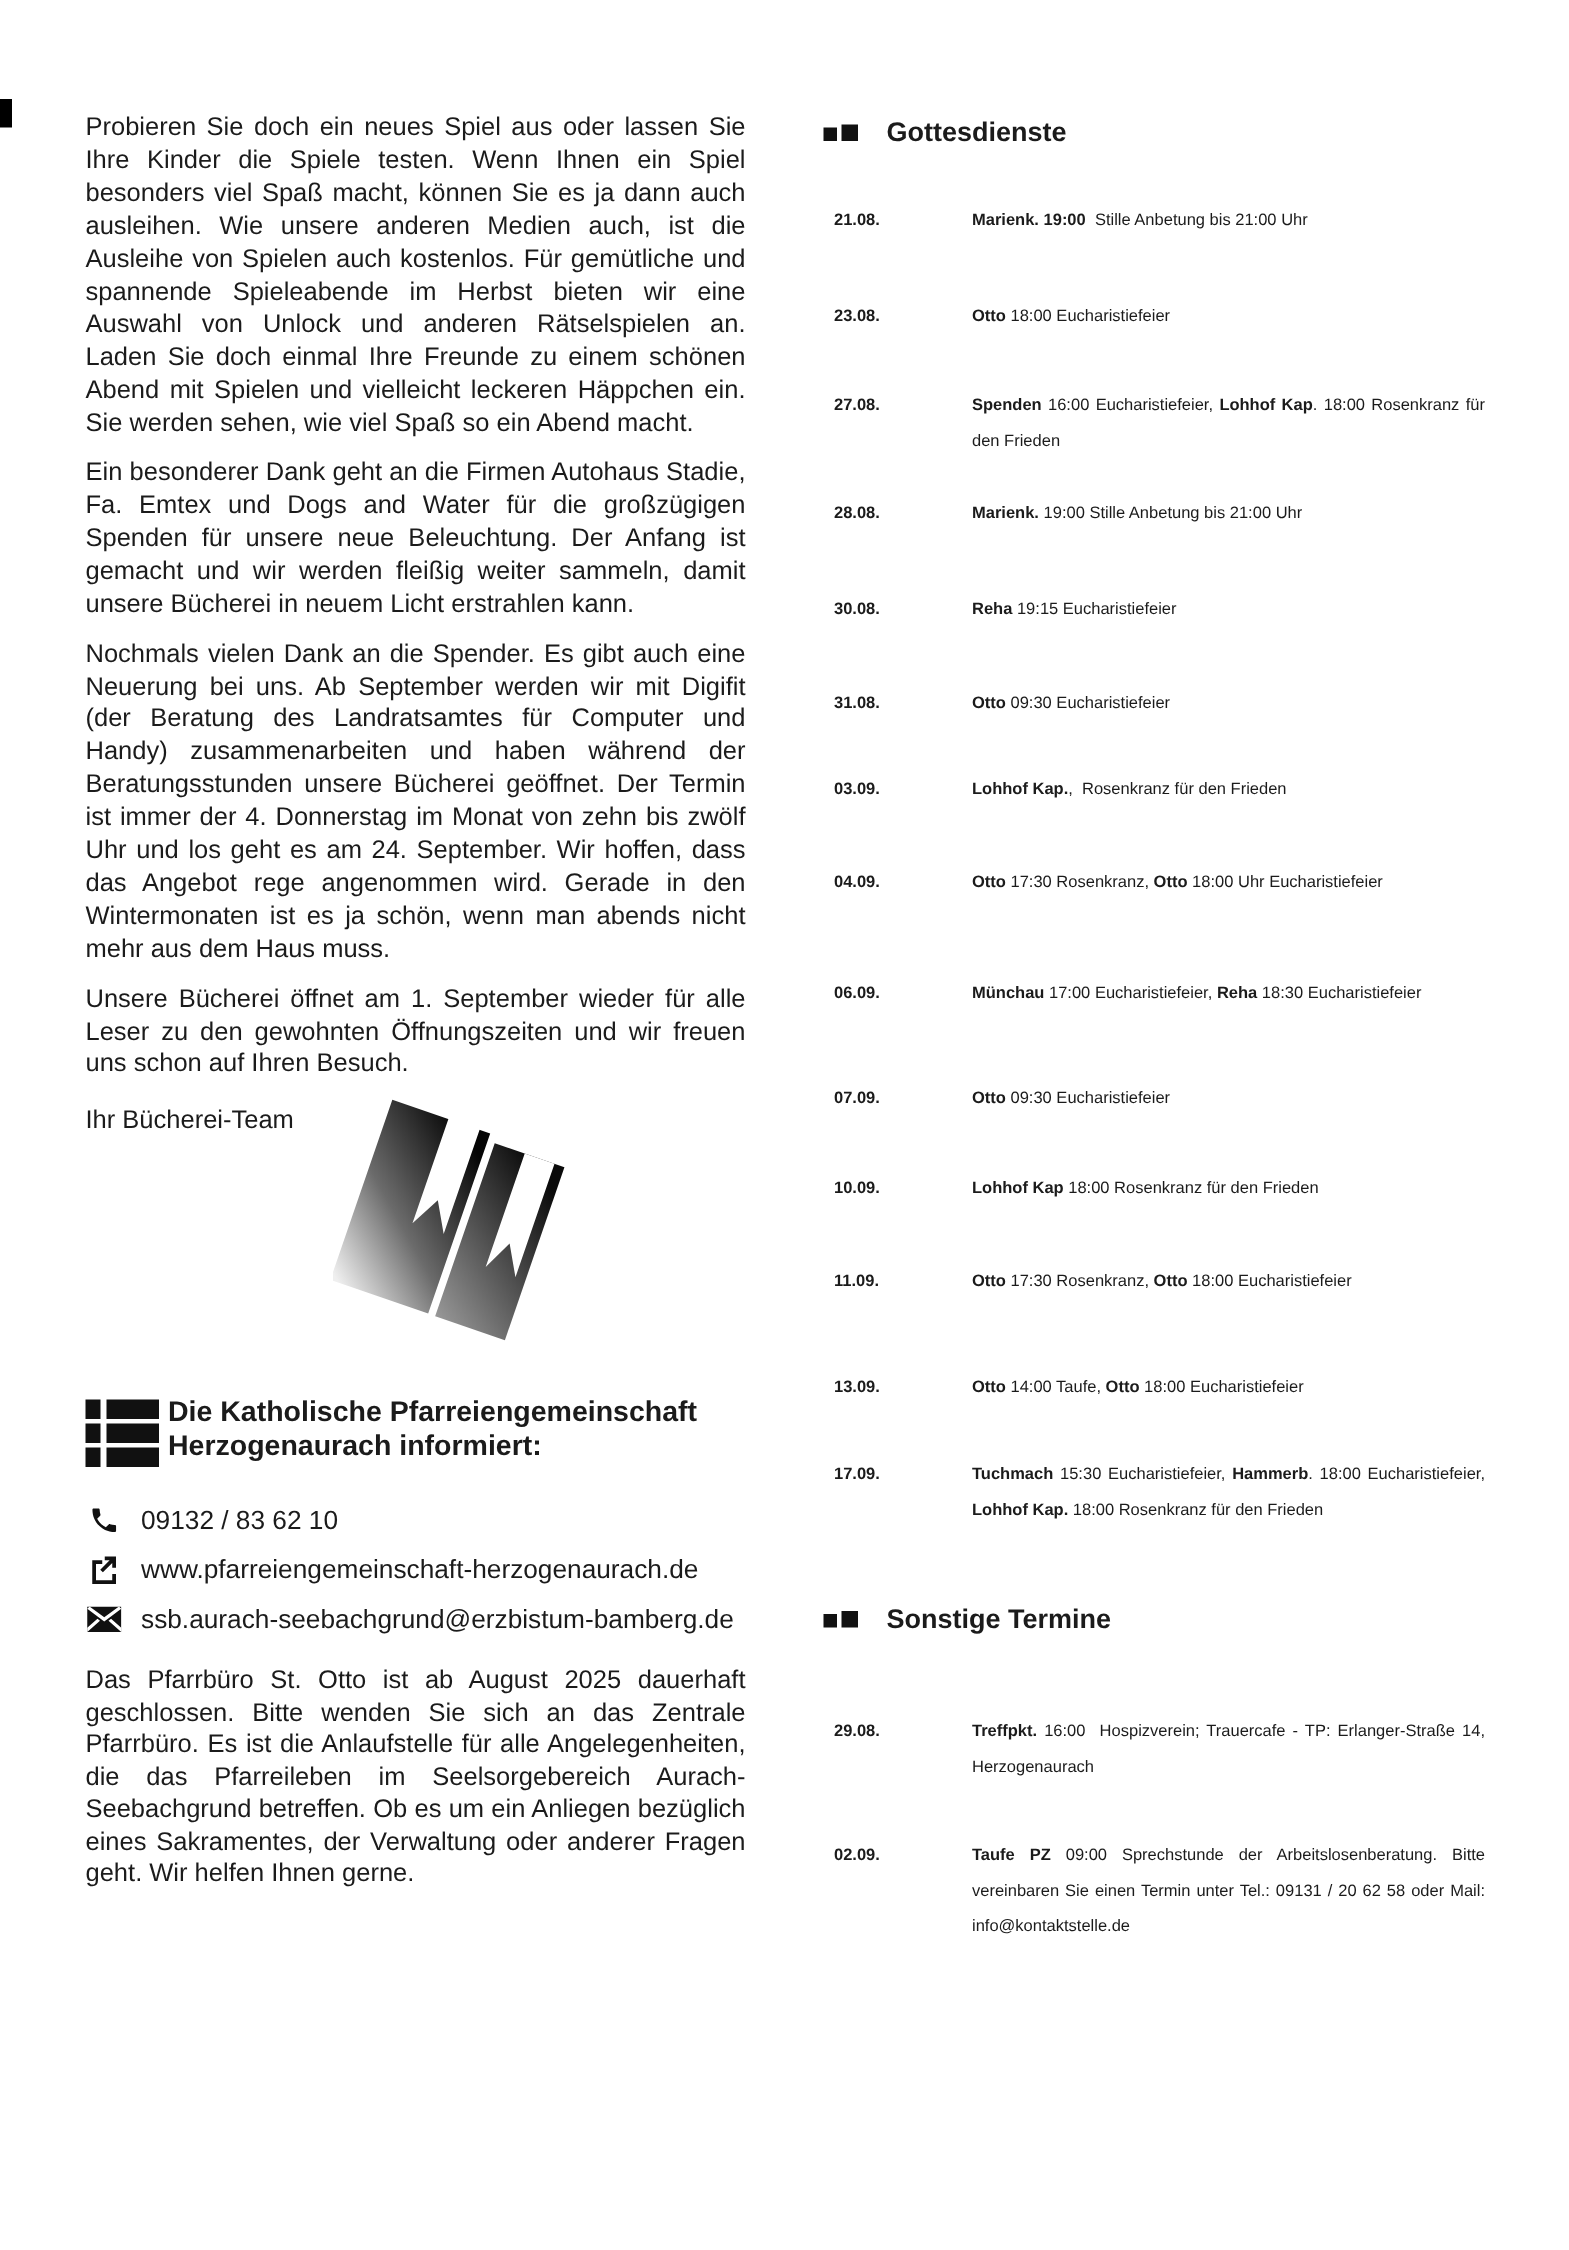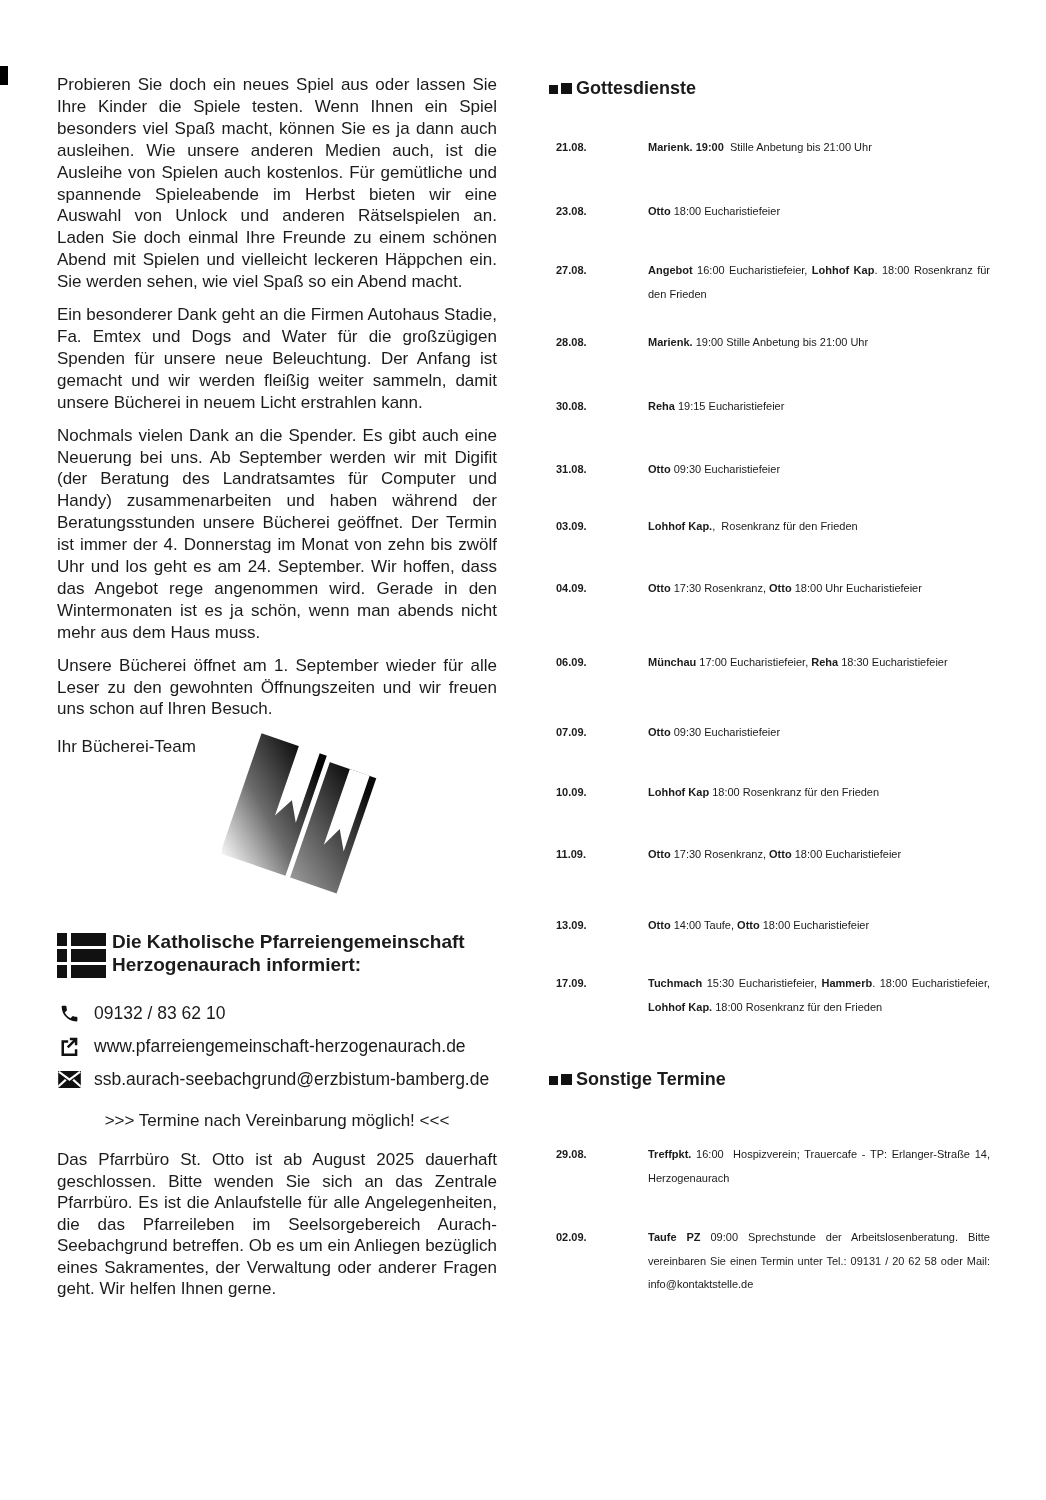--- a/index.html
+++ b/index.html
@@ -22,21 +22,21 @@
   .list-icon .sq1{width:10px;height:13px;background:#111;}
   .list-icon .bar{width:35px;height:13px;background:#111;}
   .info-title{font-size:19px;font-weight:bold;line-height:23px;}
   .contacts{margin-top:20px;}
   .contact{display:flex;align-items:center;gap:13px;margin-bottom:9px;font-size:17.5px;height:24px;}
   .cicon{flex:none;width:24px;display:flex;justify-content:center;}
   .note{margin-top:20px;text-align:center;font-size:17px;}
   .closing{margin-top:18px;font-size:17px;font-weight:normal;line-height:21.5px;text-align:justify;}
 
   
-  .sec-head{position:absolute;left:549px;display:flex;align-items:center;gap:4px;
+  .sec-head{position:absolute;left:549px;display:flex;align-items:center;gap:19px;
             font-size:18px;font-weight:bold;}
   .marker{display:flex;align-items:flex-end;gap:3px;}
   .marker .m1{width:9px;height:9px;background:#111;}
   .marker .m2{width:11px;height:11px;background:#111;}
   .entry{position:absolute;left:556px;width:436px;display:flex;font-size:11px;line-height:23.5px;margin-top:11px;}
   .entry .date{flex:none;width:92px;font-weight:bold;}
   .entry .desc{width:342px;text-align:justify;}
   .b{font-weight:bold;}
 
   
@@ -130,21 +130,20 @@
           <svg width="23" height="17" viewBox="0 0 24 18">
               <path fill="#111" d="M0 0h24v18H0z"></path>
               <path fill="#fff" d="M0 0l12 9L24 0l-1.6-1.6L12 6 1.6-1.6z" transform="translate(0,1.6)"></path>
               <path fill="#fff" d="M0 18l9-8-1.8-1.4L0 15zM24 18l-9-8 1.8-1.4L24 15z"></path>
             </svg>
         </span>
         <span>ssb.aurach-seebachgrund@erzbistum-bamberg.de</span>
       </div>
     </div>
 
-    <div class="note">&gt;&gt;&gt; Termine nach Vereinbarung möglich! &lt;&lt;&lt;</div>
     <div class="closing">Das Pfarrbüro St. Otto ist ab August 2025 dauerhaft geschlossen. Bitte wenden Sie sich an das Zentrale Pfarrbüro. Es ist die Anlaufstelle für alle Angelegenheiten, die das Pfarreileben im Seelsorgebereich Aurach-Seebachgrund betreffen. Ob es um ein Anliegen bezüglich eines Sakramentes, der Verwaltung oder anderer Fragen geht. Wir helfen Ihnen gerne.</div>
   </div>
 
   <div class="sec-head" style="top:78px">
     <span class="marker">
         <span class="m1"></span>
         <span class="m2"></span>
       </span>
     <span>Gottesdienste</span>
   </div>
@@ -154,21 +153,21 @@
     <div class="desc"><span class="b">Marienk. 19:00</span><span>&nbsp; Stille Anbetung bis 21:00 Uhr</span></div>
   </div>
 
   <div class="entry" style="top:189px">
     <div class="date">23.08.</div>
     <div class="desc"><span class="b">Otto</span><span> 18:00 Eucharistiefeier</span></div>
   </div>
 
   <div class="entry" style="top:248px">
     <div class="date">27.08.</div>
-    <div class="desc"><span class="b">Angebot</span><span> 16:00 Eucharistiefeier, </span><span class="b">Lohhof Kap</span><span>. 18:00 Rosenkranz für den Frieden</span></div>
+    <div class="desc"><span class="b">Spenden</span><span> 16:00 Eucharistiefeier, </span><span class="b">Lohhof Kap</span><span>. 18:00 Rosenkranz für den Frieden</span></div>
   </div>
 
   <div class="entry" style="top:320px">
     <div class="date">28.08.</div>
     <div class="desc"><span class="b">Marienk.</span><span> 19:00 Stille Anbetung bis 21:00 Uhr</span></div>
   </div>
 
   <div class="entry" style="top:384px">
     <div class="date">30.08.</div>
     <div class="desc"><span class="b">Reha</span><span> 19:15 Eucharistiefeier</span></div>

